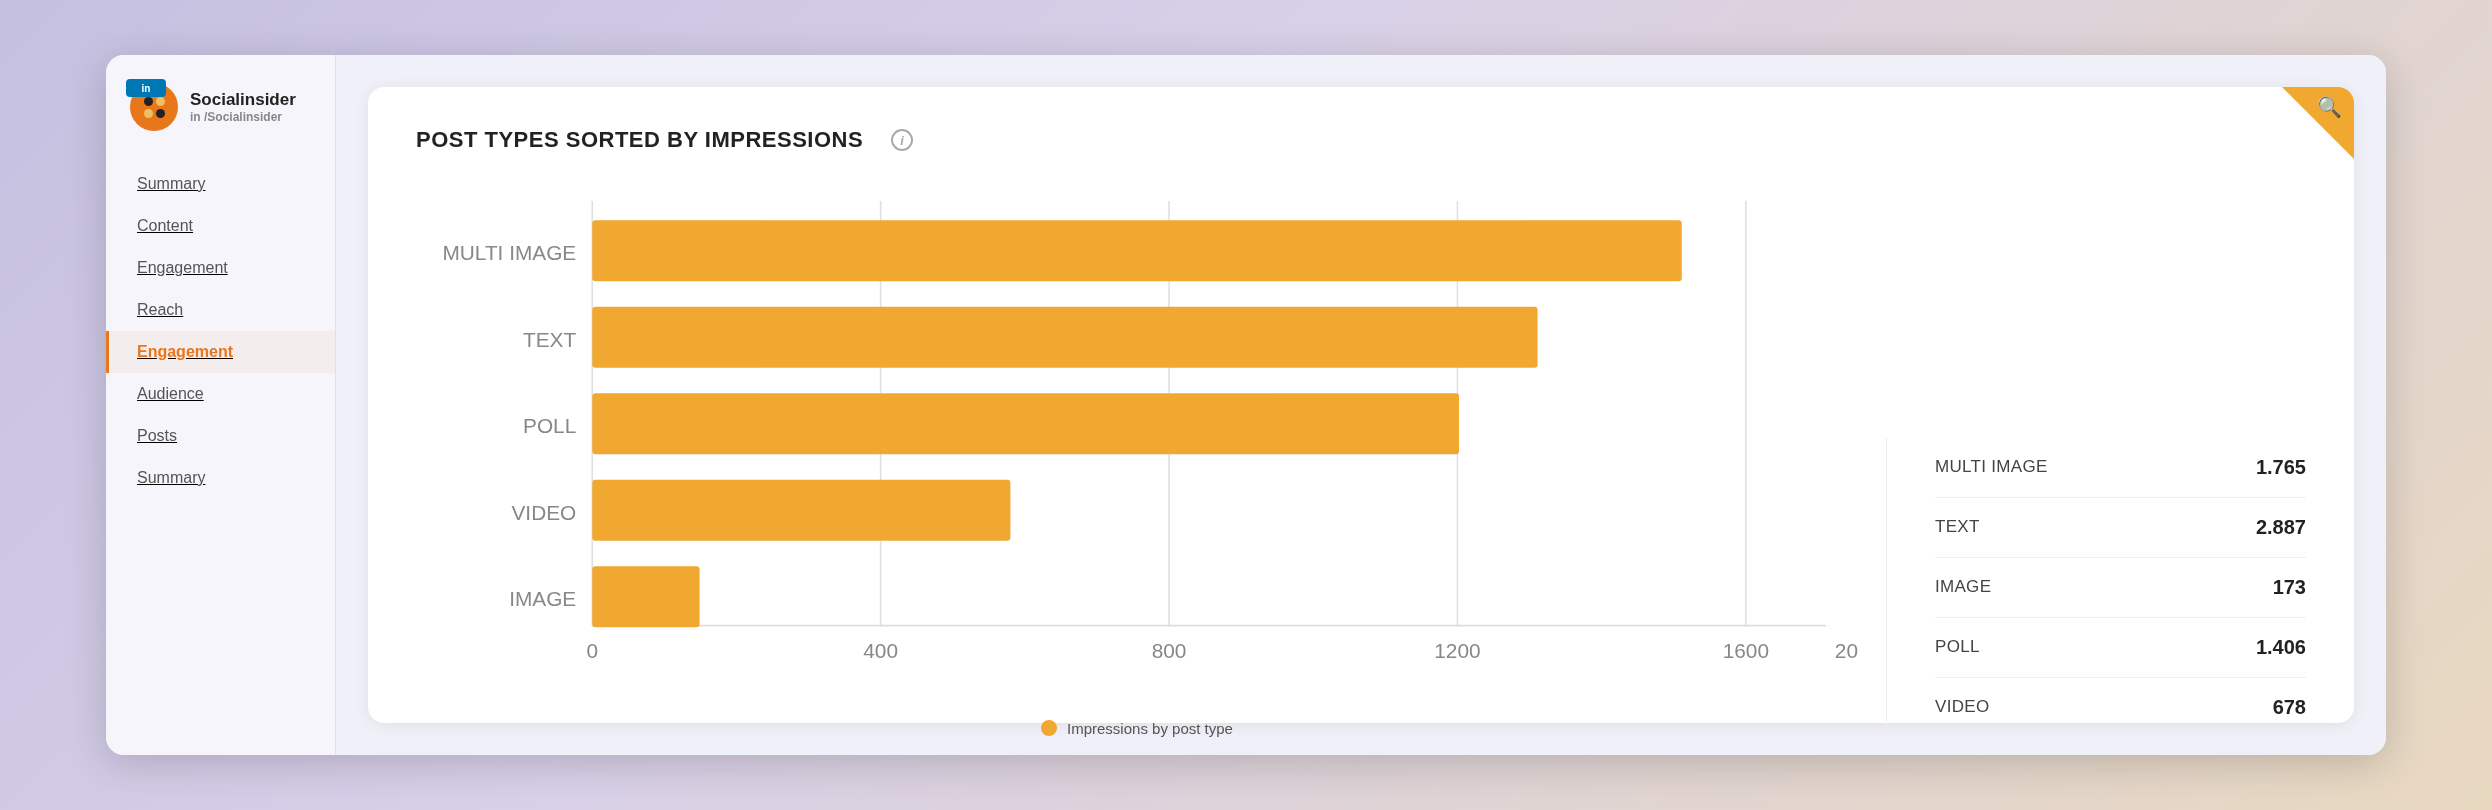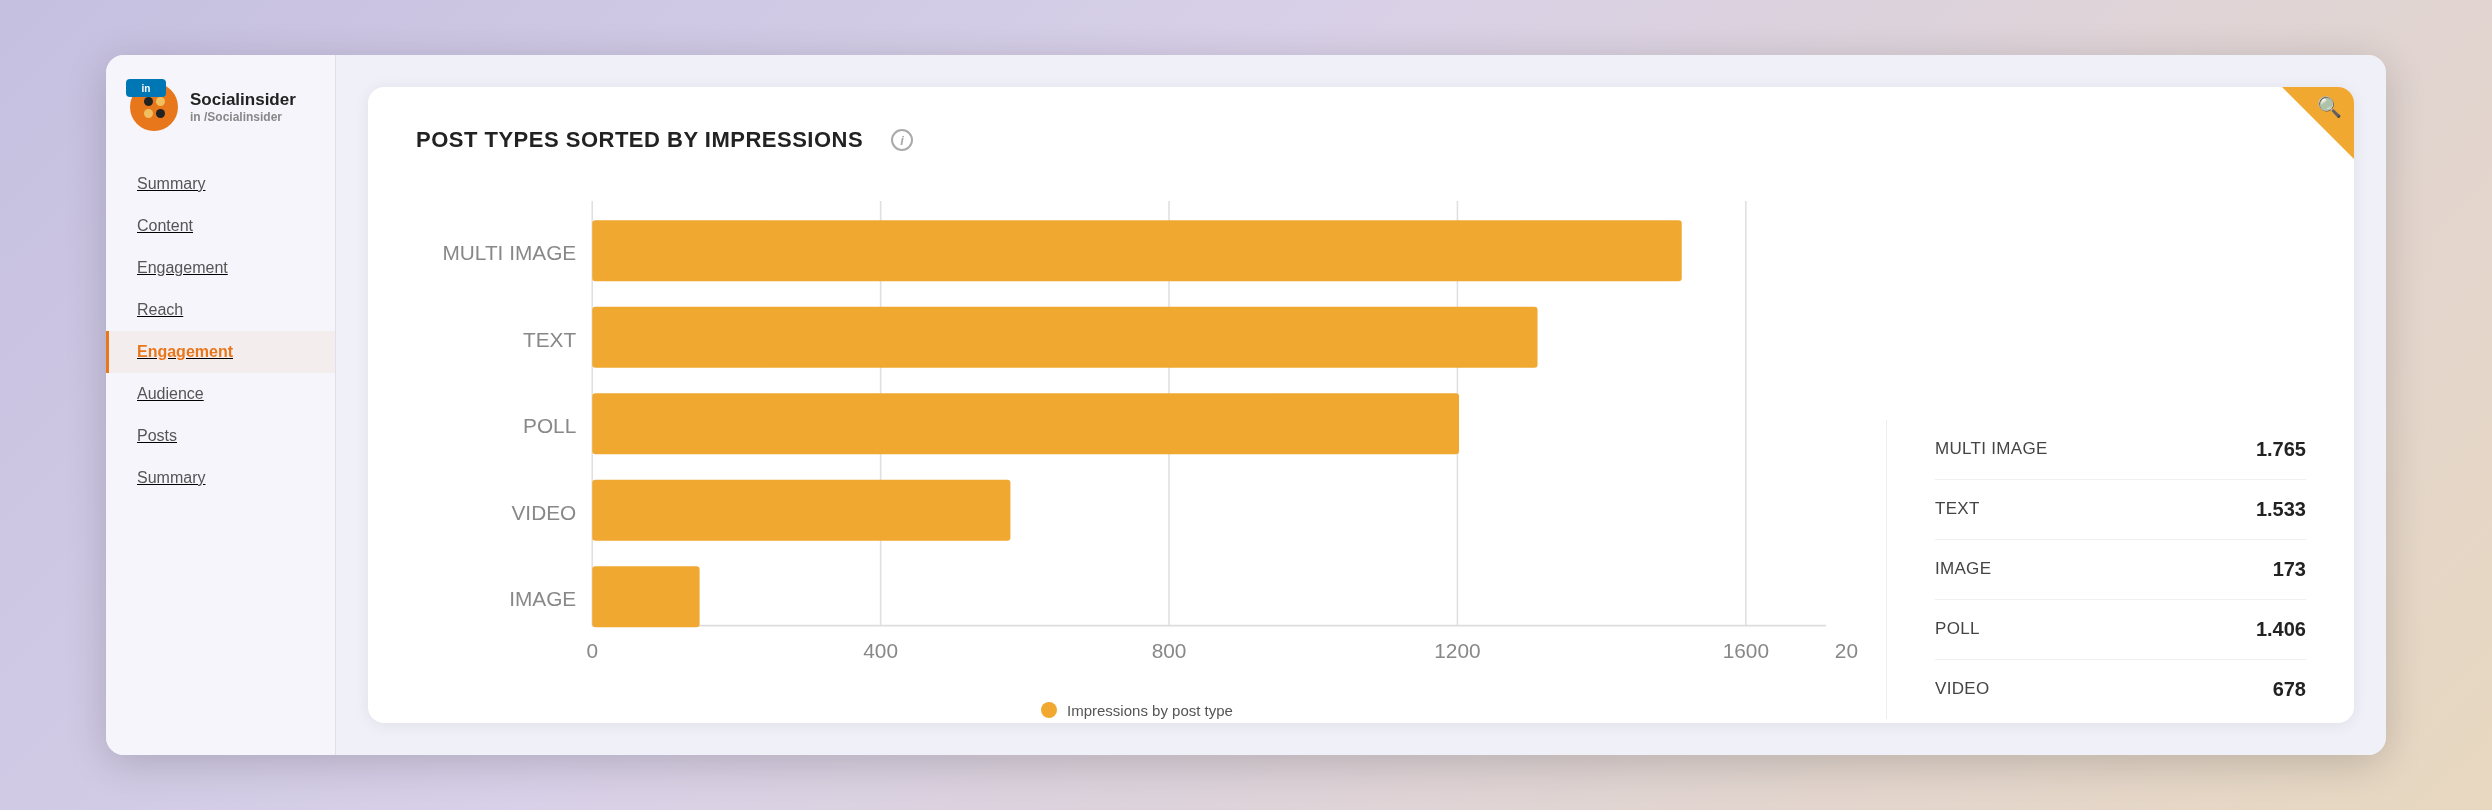--- a/index.html
+++ b/index.html
@@ -198,20 +198,21 @@
     }
     .bar-chart {
       width: 100%;
       height: 100%;
     }
     .chart-legend {
       display: flex;
       align-items: center;
       justify-content: center;
       gap: 10px;
+      margin-top: 18px;
     }
     .legend-dot {
       width: 16px;
       height: 16px;
       border-radius: 50%;
       background: #f0a830;
       flex-shrink: 0;
     }
     .legend-label {
       font-size: 15px;
@@ -345,21 +346,21 @@
           </div>
         </div>
 
         <div class="stats-panel">
           <div class="stat-row">
             <span class="stat-label">MULTI IMAGE</span>
             <span class="stat-value">1.765</span>
           </div>
           <div class="stat-row">
             <span class="stat-label">TEXT</span>
-            <span class="stat-value">1.533</span>
+            <span class="stat-value">2.887</span>
           </div>
           <div class="stat-row">
             <span class="stat-label">IMAGE</span>
             <span class="stat-value">173</span>
           </div>
           <div class="stat-row">
             <span class="stat-label">POLL</span>
             <span class="stat-value">1.406</span>
           </div>
           <div class="stat-row">

